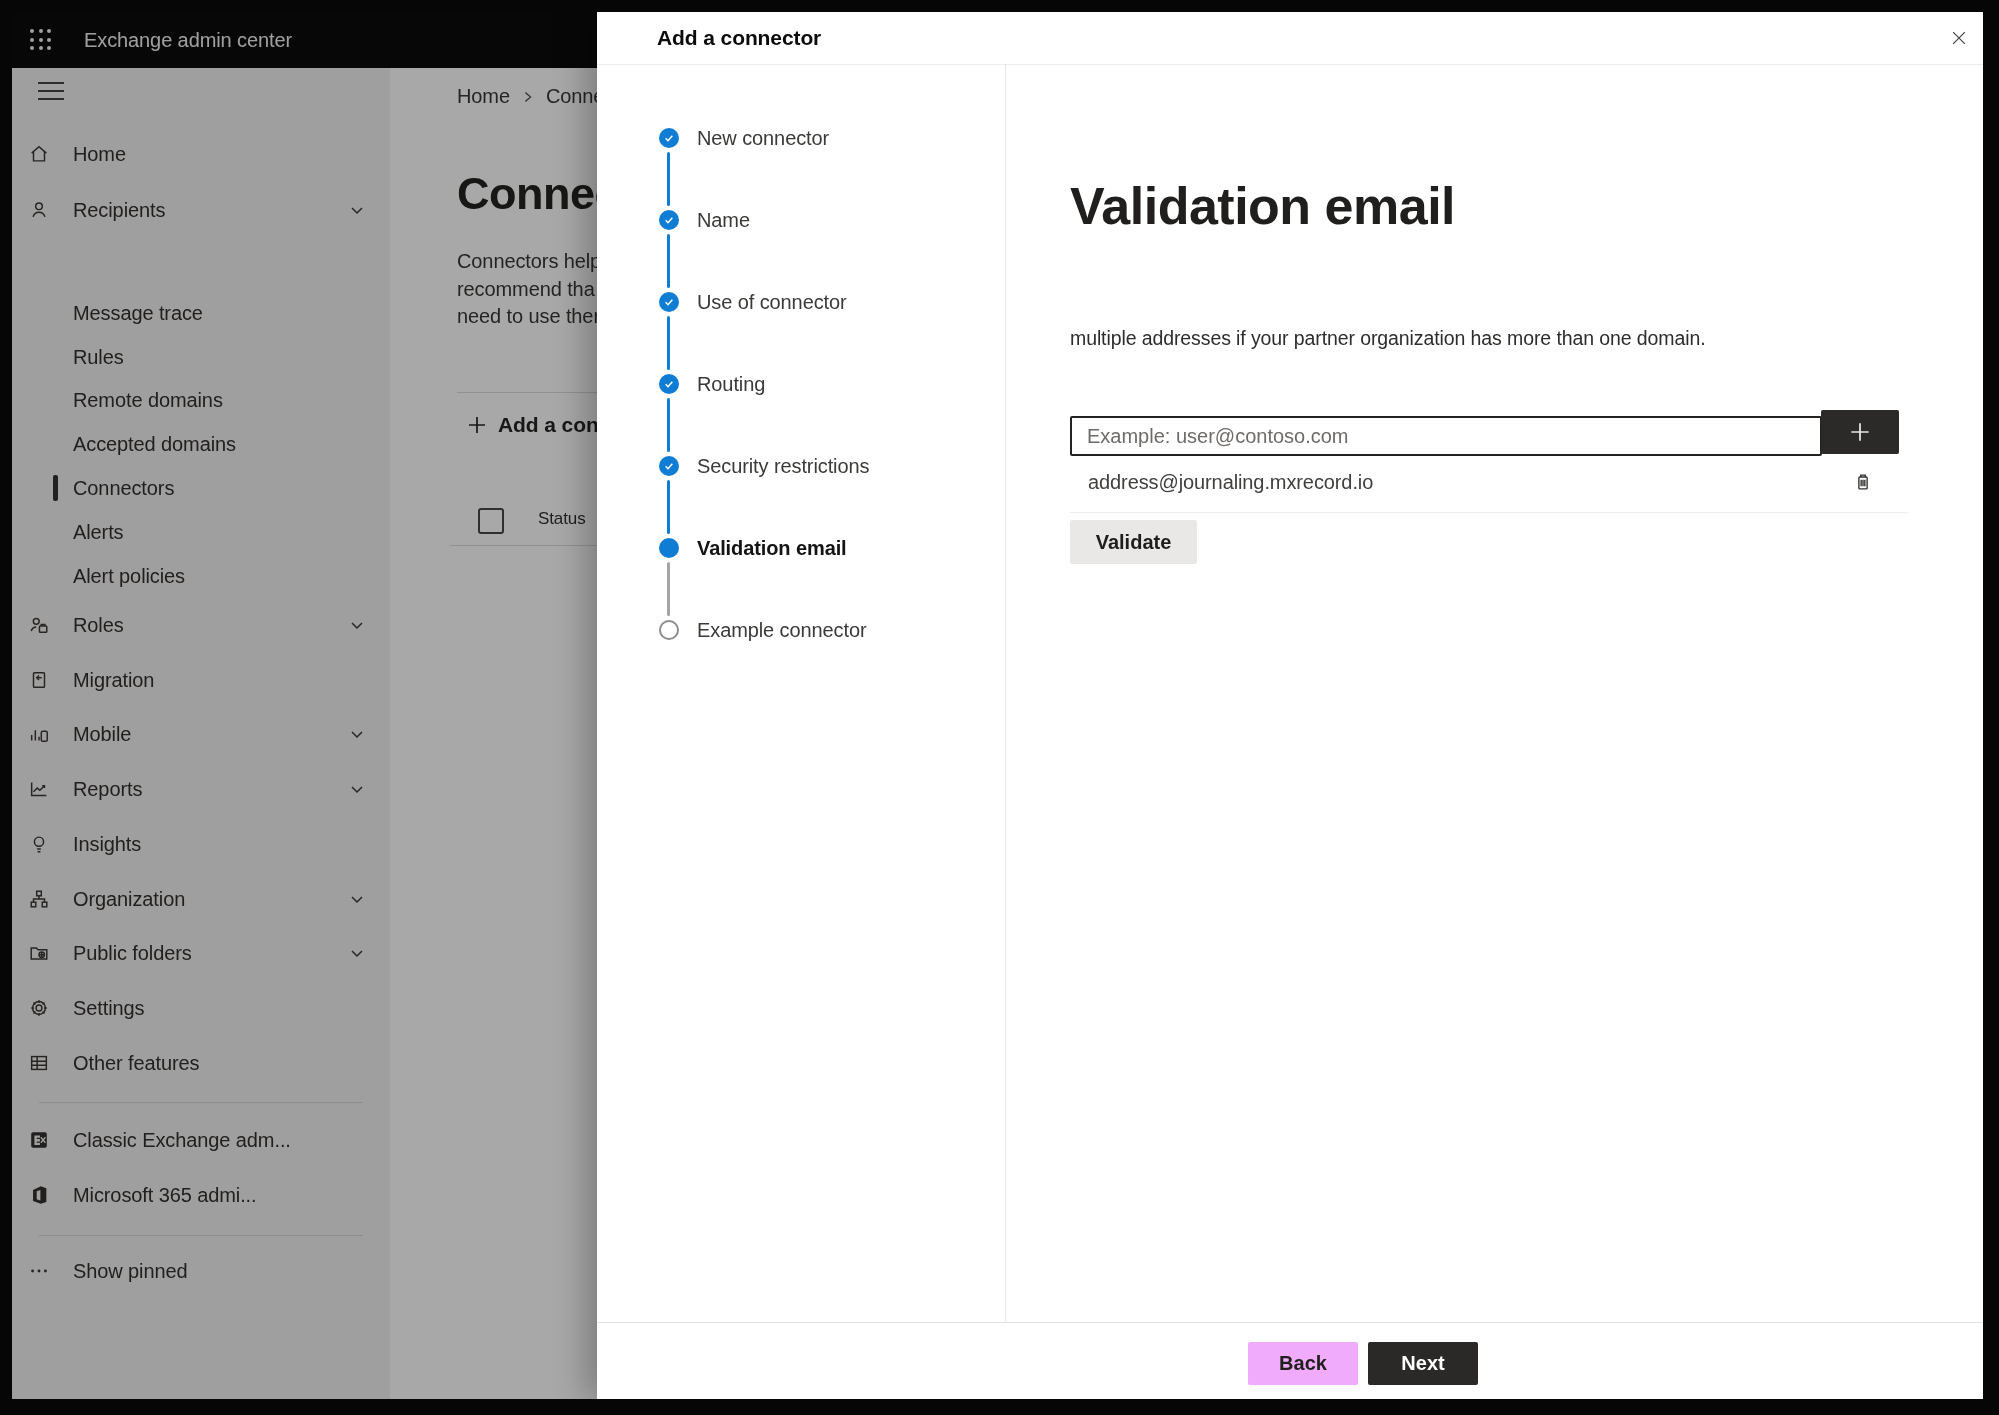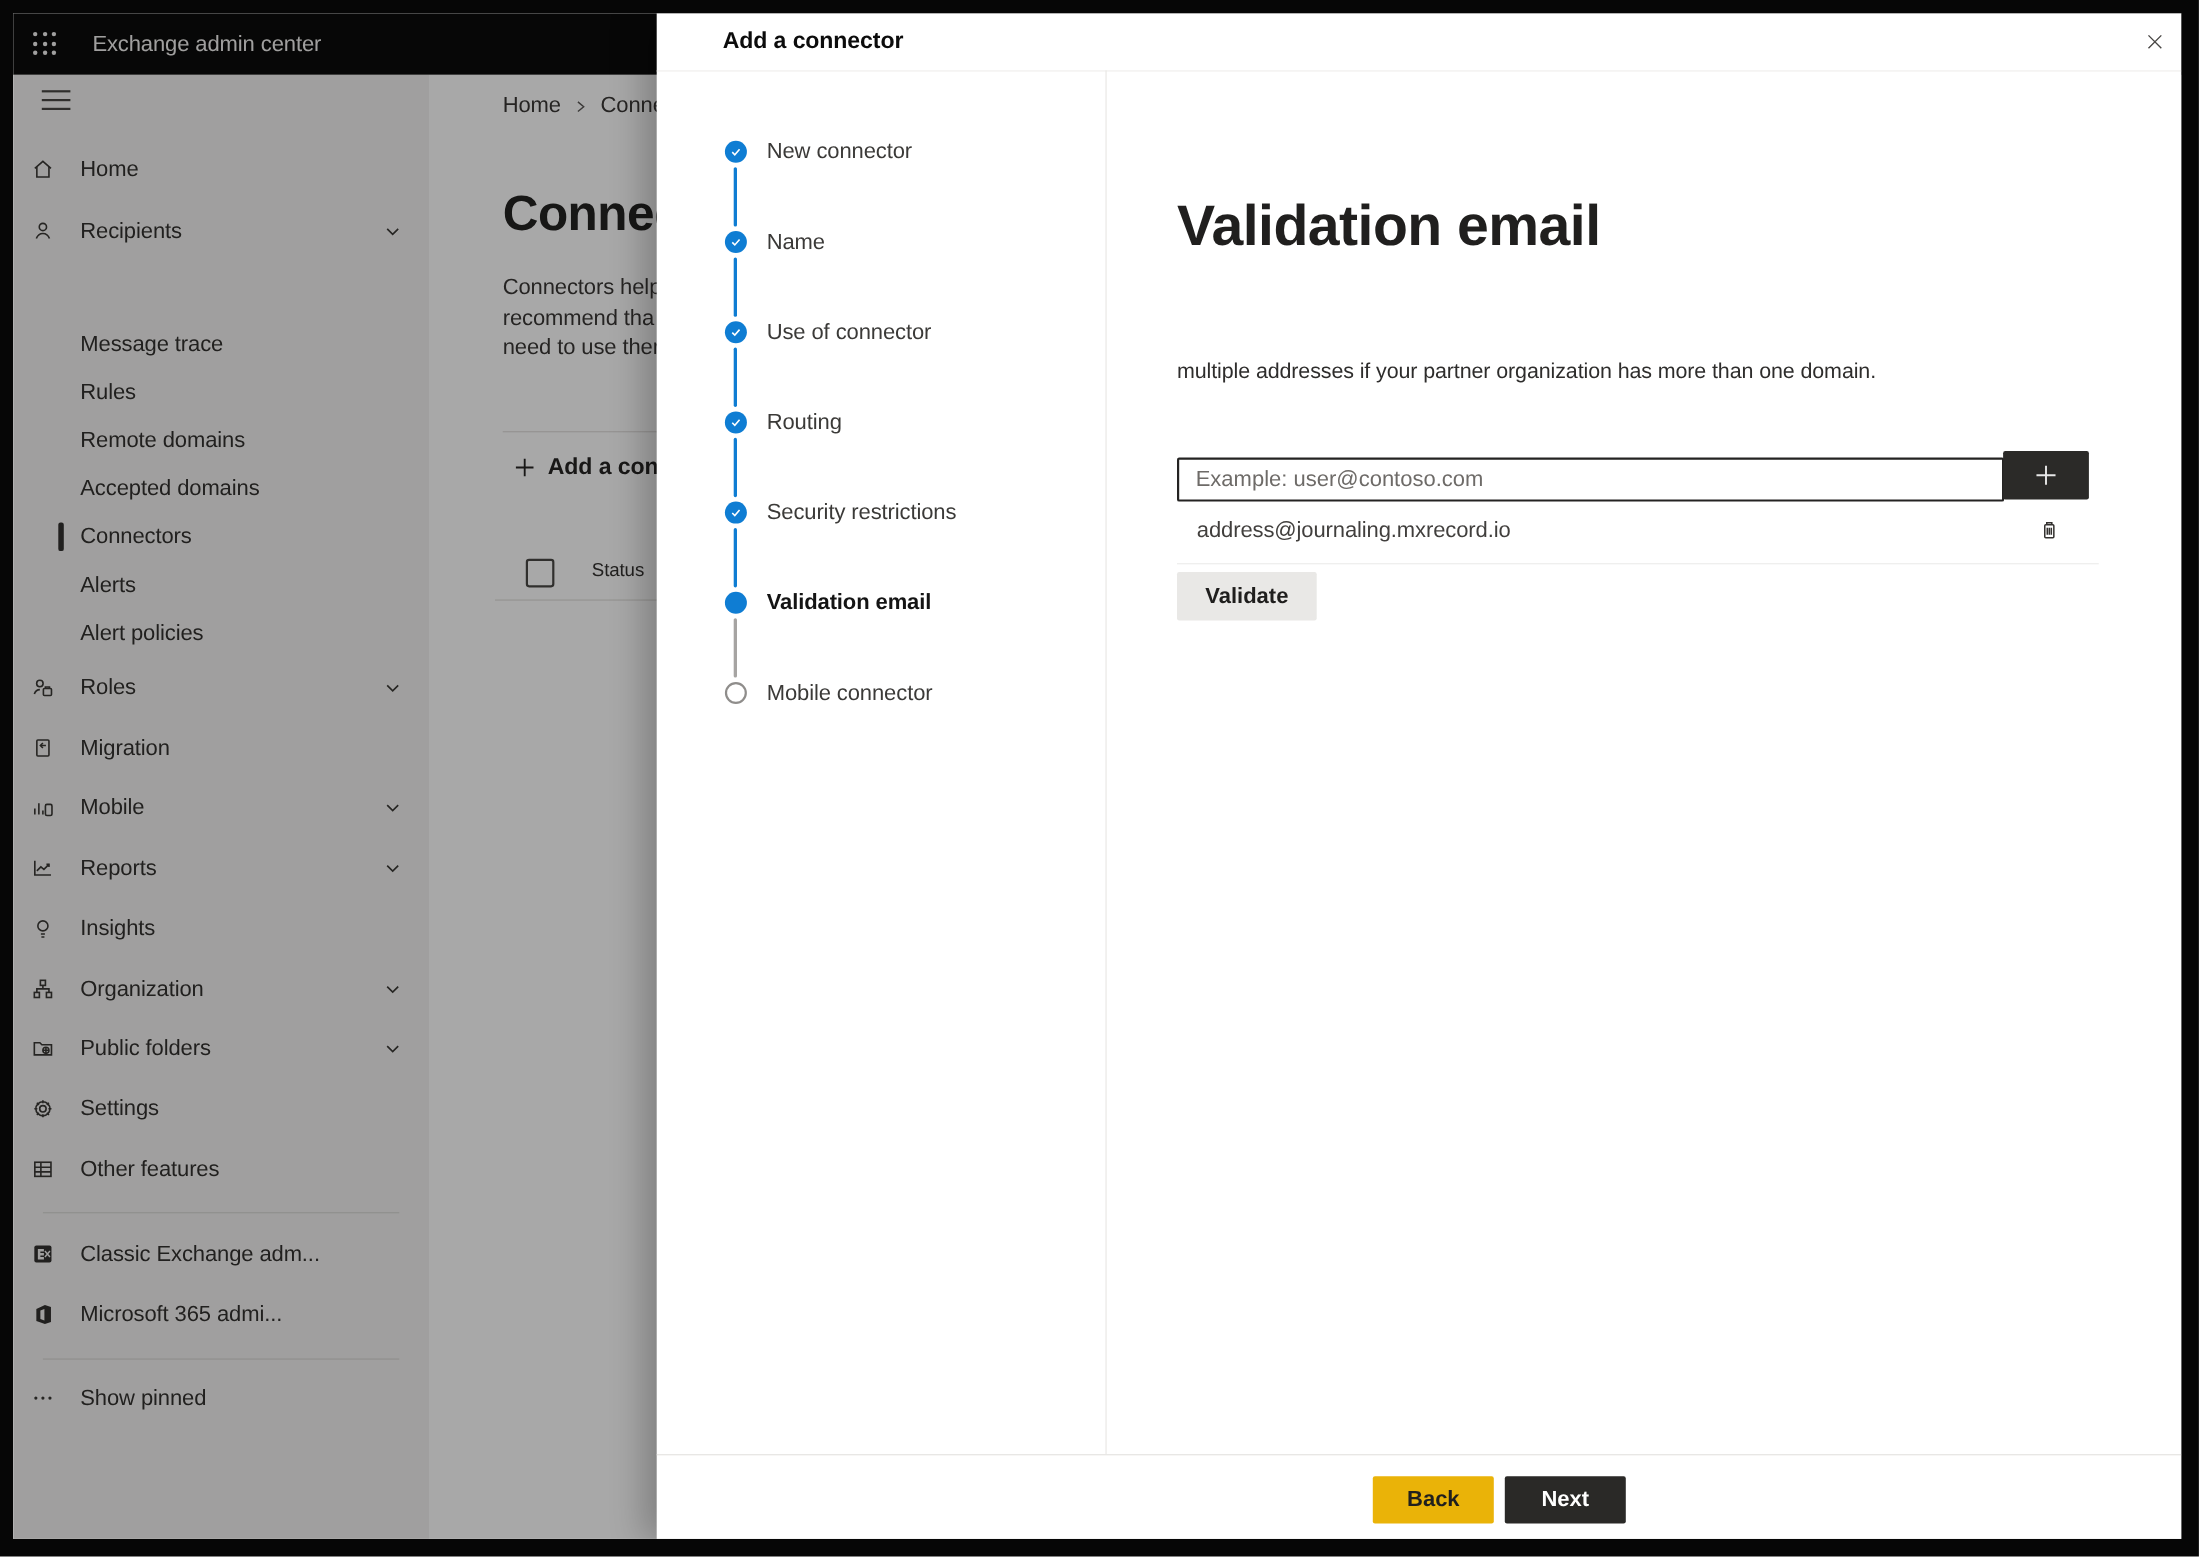--- a/index.html
+++ b/index.html
@@ -69,21 +69,21 @@
   .email-input::placeholder{color:#6e6b68;opacity:1;}
   .plus-btn{position:absolute;left:1224px;top:398px;width:78px;height:44px;background:#2b2a28;border:none;border-radius:2px;display:flex;align-items:center;justify-content:center;cursor:pointer;}
   .address-row{position:absolute;left:473px;top:452px;width:838px;height:40px;}
   .address-text{position:absolute;left:18px;top:7px;font-size:20px;color:#413f3d;}
   .trash-btn{position:absolute;left:779px;top:4px;width:28px;height:28px;display:flex;align-items:center;justify-content:center;cursor:pointer;border-radius:2px;}
   .address-div{position:absolute;left:473px;top:500px;width:838px;height:1px;background:#ececea;}
   .validate-btn{position:absolute;left:473px;top:508px;width:127px;height:44px;background:#e9e8e6;border:none;border-radius:2px;font-size:20px;font-weight:700;color:#1f1e1d;font-family:inherit;cursor:pointer;}
 
   
   .panel-footer-div{position:absolute;left:0;top:1310px;width:100%;height:1px;background:#e3e1df;}
-  .back-btn{position:absolute;left:651px;top:1330px;width:110px;height:43px;background:#eab308;border:none;border-radius:2px;font-size:20px;font-weight:700;color:#201f1e;font-family:inherit;cursor:pointer;}
+  .back-btn{position:absolute;left:651px;top:1330px;width:110px;height:43px;background:#f0abfc;border:none;border-radius:2px;font-size:20px;font-weight:700;color:#201f1e;font-family:inherit;cursor:pointer;}
   .next-btn{position:absolute;left:771px;top:1330px;width:110px;height:43px;background:#2a2927;border:none;border-radius:2px;font-size:20px;font-weight:700;color:#ffffff;font-family:inherit;cursor:pointer;}
 
   svg{display:block;}
 </style>
 </head>
 <body>
 
 <div class="screen">
 
   <header class="topbar">
@@ -411,21 +411,21 @@
     <div class="step-line blue" style="top:468px"></div>
 
     <div class="step current" style="top:522px">
       <span class="dot"></span>
       <span class="step-label">Validation email</span>
     </div>
     <div class="step-line gray" style="top:550px"></div>
 
     <div class="step upcoming" style="top:604px">
       <span class="dot"></span>
-      <span class="step-label">Mobile connector</span>
+      <span class="step-label">Example connector</span>
     </div>
 
     <h1 class="content-heading" style="margin:0">Validation email</h1>
     <div class="content-desc">
       <div>multiple addresses if your partner organization has more than one domain.</div>
     </div>
 
     <input class="email-input" type="text" placeholder="Example: user@contoso.com" style="">
     <button class="plus-btn">
       <span>

